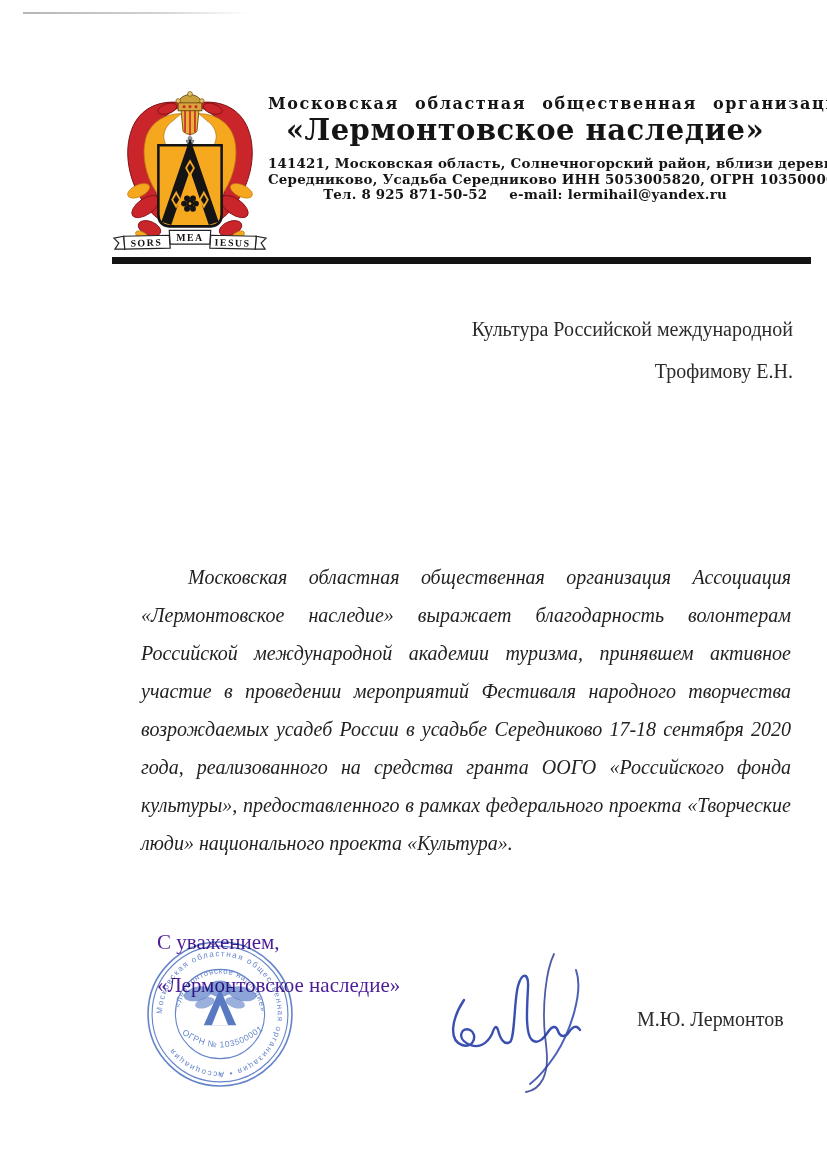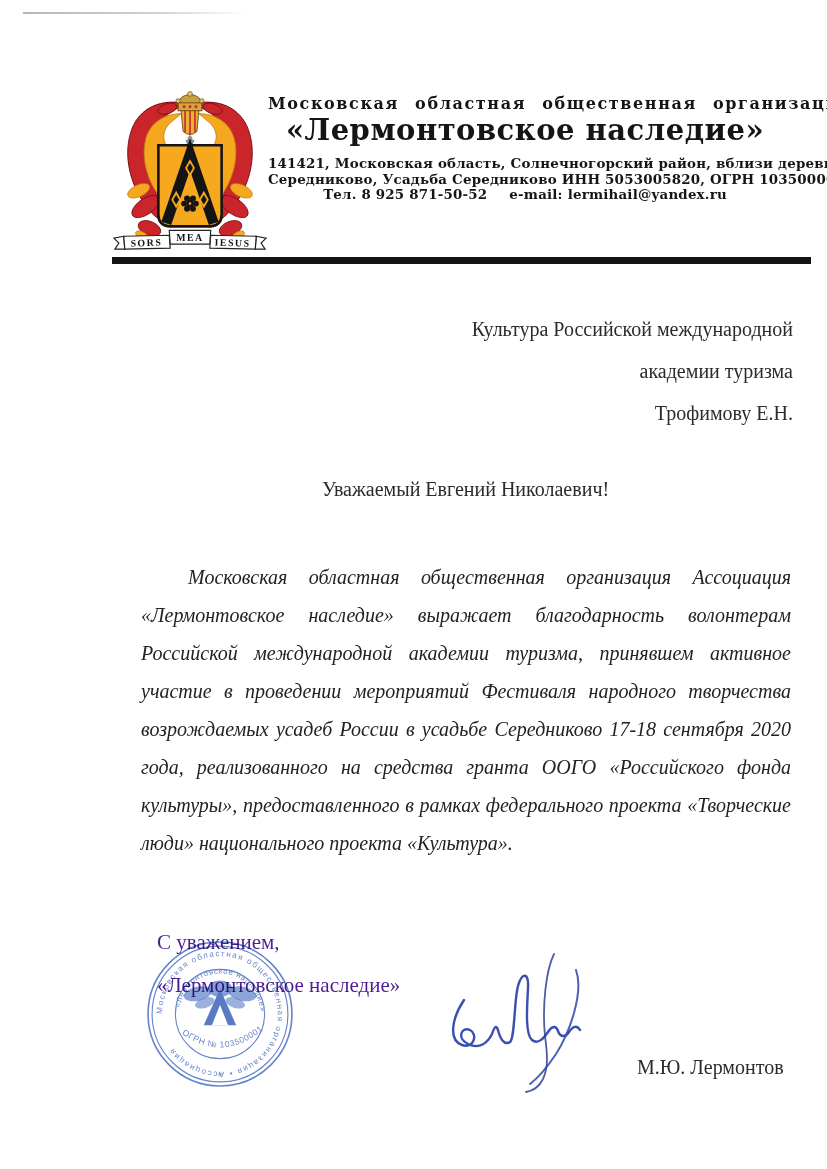--- a/index.html
+++ b/index.html
@@ -45,21 +45,21 @@
     position:absolute; left:141px; top:558px; width:650px;
     font-size:20px; line-height:38px; text-align:justify; text-indent:47px;
     color:#222;
     font-style:italic;
   }
   
   .closing {
     position:absolute; left:157px; top:921px;
     font-size:21px; line-height:43.3px; color:#4c1d95;
   }
-  .signer-name { position:absolute; left:637px; top:1008px; font-size:20px; color:#2b2b2b;margin-top:48px; }
+  .signer-name { position:absolute; left:637px; top:1008px; font-size:20px; color:#2b2b2b; }
   .stamp { position:absolute; left:144px; top:938px; mix-blend-mode:multiply; opacity:.85; }
   .handwritten { position:absolute; left:448px; top:948px; mix-blend-mode:multiply; }
   .stamp text { font-family:"Liberation Sans", sans-serif; }
   .crest .motto { font-family:"Liberation Serif", serif; font-weight:bold; letter-spacing:1.5px; }
 </style>
 </head>
 <body>
 
 <div class="page">
 
@@ -145,25 +145,23 @@
       <div class="lh-contact">
         <span class="phone">Тел. 8 925 871-50-52</span><span>e-mail: lermihail@yandex.ru</span>
       </div>
     </div>
   </div>
 
   <div class="rule"></div>
 
   <div class="recipient">
     <div>Культура Российской международной</div>
-    <div>академии туризма</div>
     <div>Трофимову Е.Н.</div>
   </div>
 
-  <div class="salutation">Уважаемый Евгений Николаевич!</div>
   <div class="letter-body">Московская областная общественная организация Ассоциация «Лермонтовское наследие» выражает благодарность волонтерам Российской международной академии туризма, принявшем активное участие в проведении мероприятий Фестиваля народного творчества возрождаемых усадеб России в усадьбе Середниково 17-18 сентября 2020 года, реализованного на средства гранта ООГО «Российского фонда культуры», предоставленного в рамках федерального проекта «Творческие люди» национального проекта «Культура».</div>
 
   <div class="closing">
     <div>С уважением,</div>
     <div>«Лермонтовское наследие»</div>
   </div>
   <div class="signer-name">М.Ю. Лермонтов</div>
 
   <svg class="stamp" width="152" height="152" viewBox="0 0 150 150">
     <defs>

